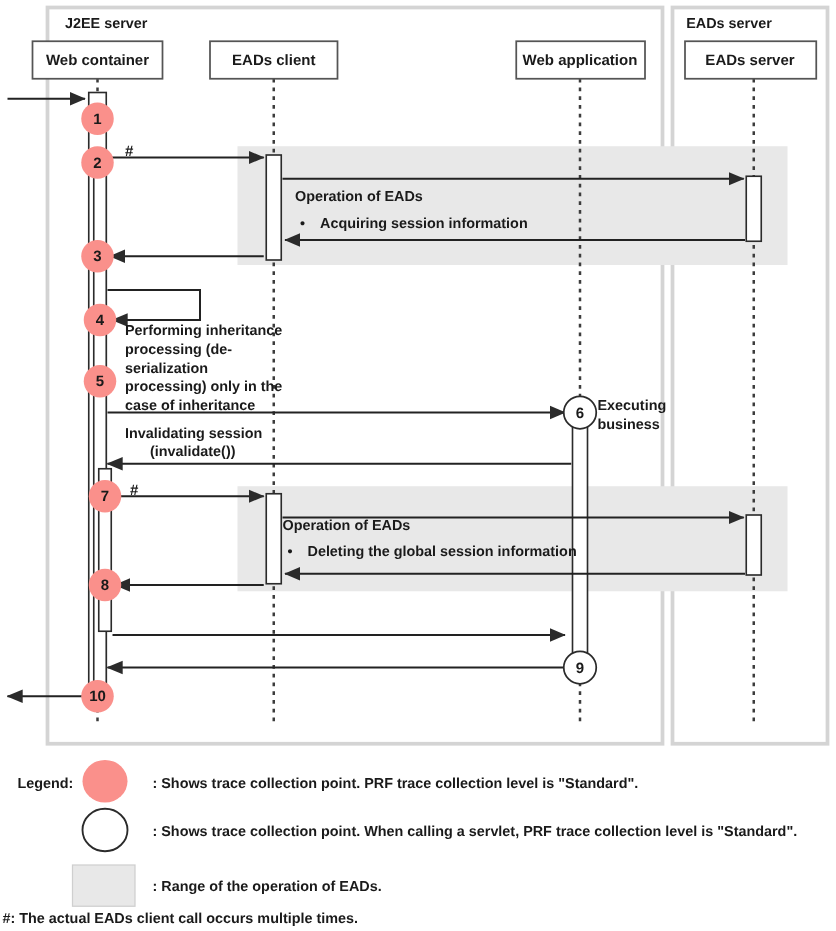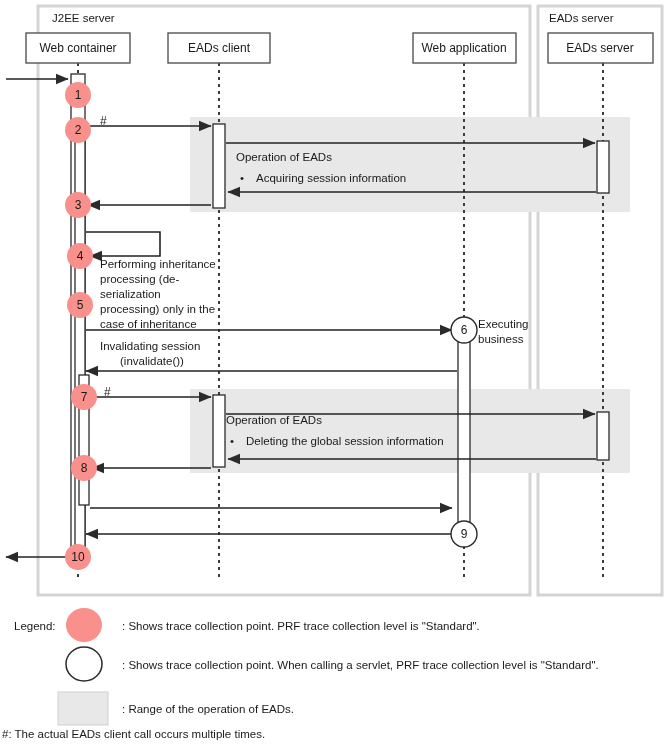--- a/index.html
+++ b/index.html
@@ -14,20 +14,21 @@
     position: relative;
     font-family: "Liberation Sans", sans-serif;
     color: #1a1a1a;
     overflow: hidden;
   }
   #root {
     position: absolute;
     left: 0; top: 0;
     width: 669px;
     height: 745px;
+    font-weight: bold;
   }
   svg.diagram {
     position: absolute;
     left: 0; top: 0;
     width: 669px;
     height: 745px;
   }
   .frame-rect {
     fill: none;
     stroke: #d4d4d4;

